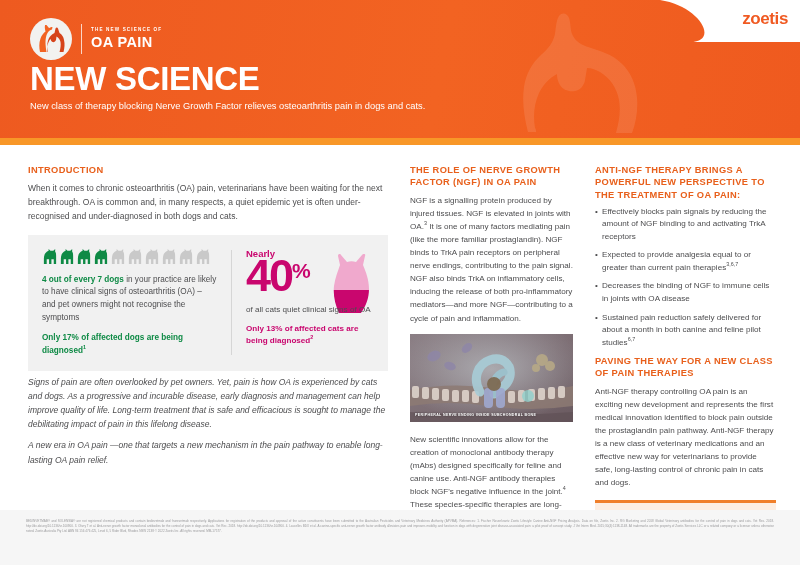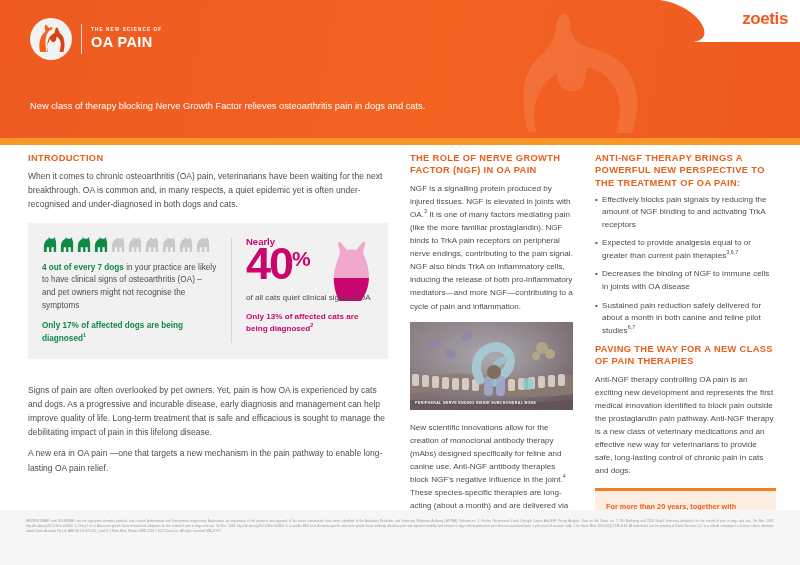--- a/index.html
+++ b/index.html
@@ -67,21 +67,21 @@
   }
   .hdr-sub {
     position: absolute; left: 30px; top: 100px;
     color: #fff; font-size: 9.3px; line-height: 1.5; font-weight: 400;
     max-width: 420px;
   }
   .accent-stripe { height: 7px; background: #f89728; }
 
   
   .body-wrap {
-    position: absolute; top: 152px; left: 0;
+    position: absolute; top: 164px; left: 0;
     width: 800px; height: 358px;
     padding: 0 28px;
   }
   .cols { display: flex; gap: 22px; height: 100%; }
   .col-left  { width: 360px; flex: 0 0 360px; }
   .col-mid   { width: 163px; flex: 0 0 163px; }
   .col-right { width: 181px; flex: 0 0 181px; }
 
   h2.sec-head {
     color: #e8601c; font-size: 9.3px; font-weight: 700;
@@ -130,21 +130,21 @@
   }
   .cat-silhouette svg { width: 100%; height: 100%; display: block; }
   .cat-body { position: relative; z-index: 1; }
   .cat-sub {
     font-size: 8.1px; line-height: 1.5; color: #4d4d4f; margin-top: 8px;
   }
   .cat-kicker {
     font-size: 8.1px; line-height: 1.5; color: #c9066e; font-weight: 700; margin-top: 7px;
   }
 
-  .after-panel { margin-top: 24px; }
+  .after-panel { margin-top: 4px; font-style: italic; }
 
   
   .nerve-figure {
     position: relative; width: 100%; height: 88px;
     margin: 9px 0 11px 0; overflow: hidden;
     background: #6d5f63;
   }
   .nerve-figure svg { position:absolute; inset:0; width:100%; height:100%; }
   .fig-caption {
     position: absolute; left: 5px; bottom: 5px;
@@ -208,20 +208,21 @@
           <path fill="#d6431a" d="M24 54c-2-8-2-16 0-23 2-7 7-12 13-15l2-9c1-3 4-3 5 0l3 9c5 3 8 8 9 14 2 8 1 16-1 24h-8c2-7 3-14 2-20-1-5-4-9-8-11l-1 7c-1 3-4 5-7 4-2-1-3-3-4-6-3 3-5 8-6 13-1 5-1 9 0 13h-7z"></path>
         </svg>
       </div>
       <div class="logo-rule"></div>
       <div class="logo-text">
         <div class="logo-kicker">THE NEW SCIENCE OF</div>
         <div class="logo-main">OA PAIN</div>
       </div>
     </div>
 
+    <div class="hdr-title">NEW SCIENCE</div>
     <div class="hdr-sub">New class of therapy blocking Nerve Growth Factor relieves osteoarthritis pain in dogs and cats.</div>
   </div>
   <div class="accent-stripe"></div>
 
   <div class="body-wrap">
     <div class="cols">
 
       <div class="col-left">
         <h2 class="sec-head">INTRODUCTION</h2>
         <p class="body-txt">When it comes to chronic osteoarthritis (OA) pain, veterinarians have been waiting for the next breakthrough. OA is common and, in many respects, a quiet epidemic yet is often under-recognised and under-diagnosed in both dogs and cats.</p>

